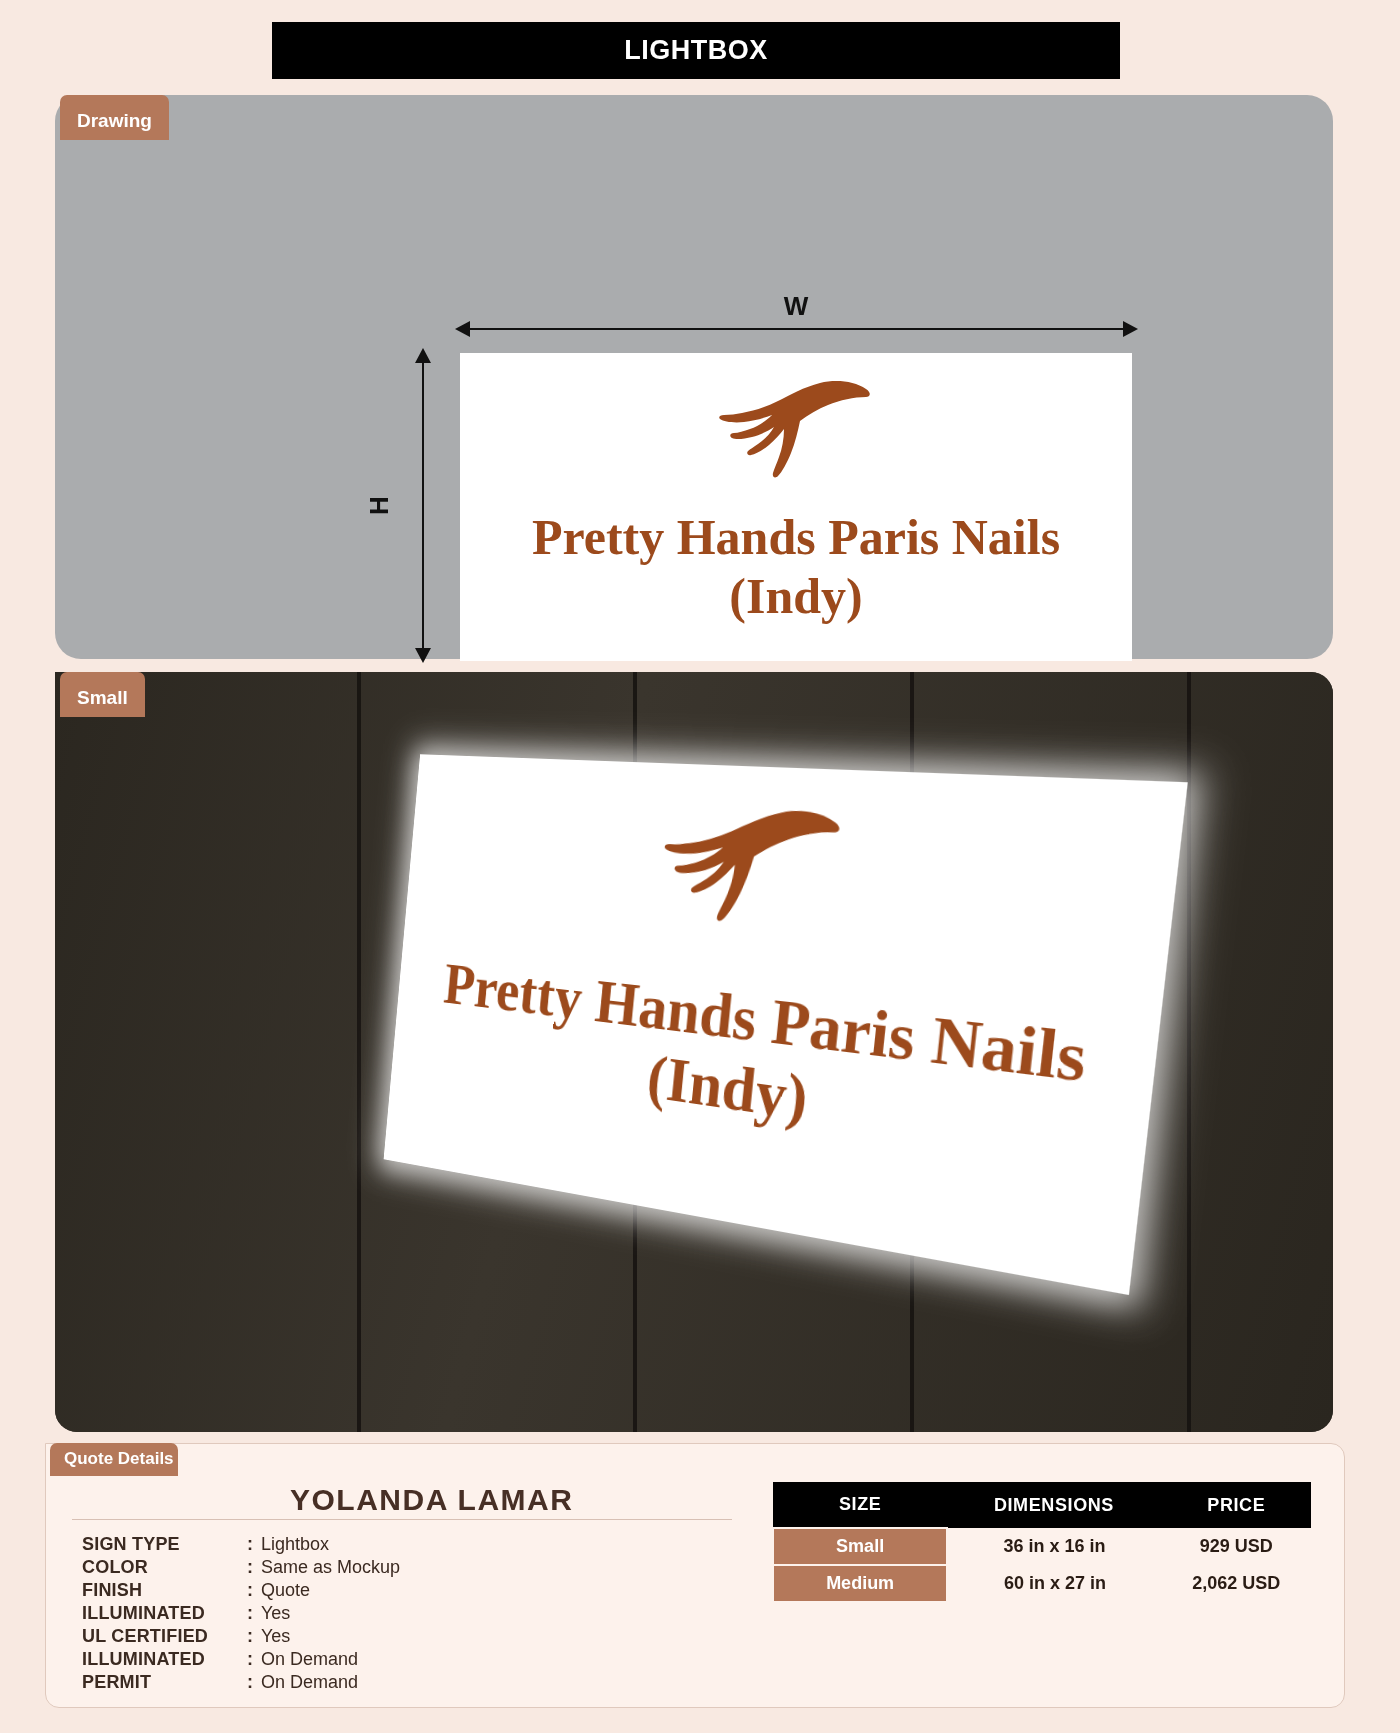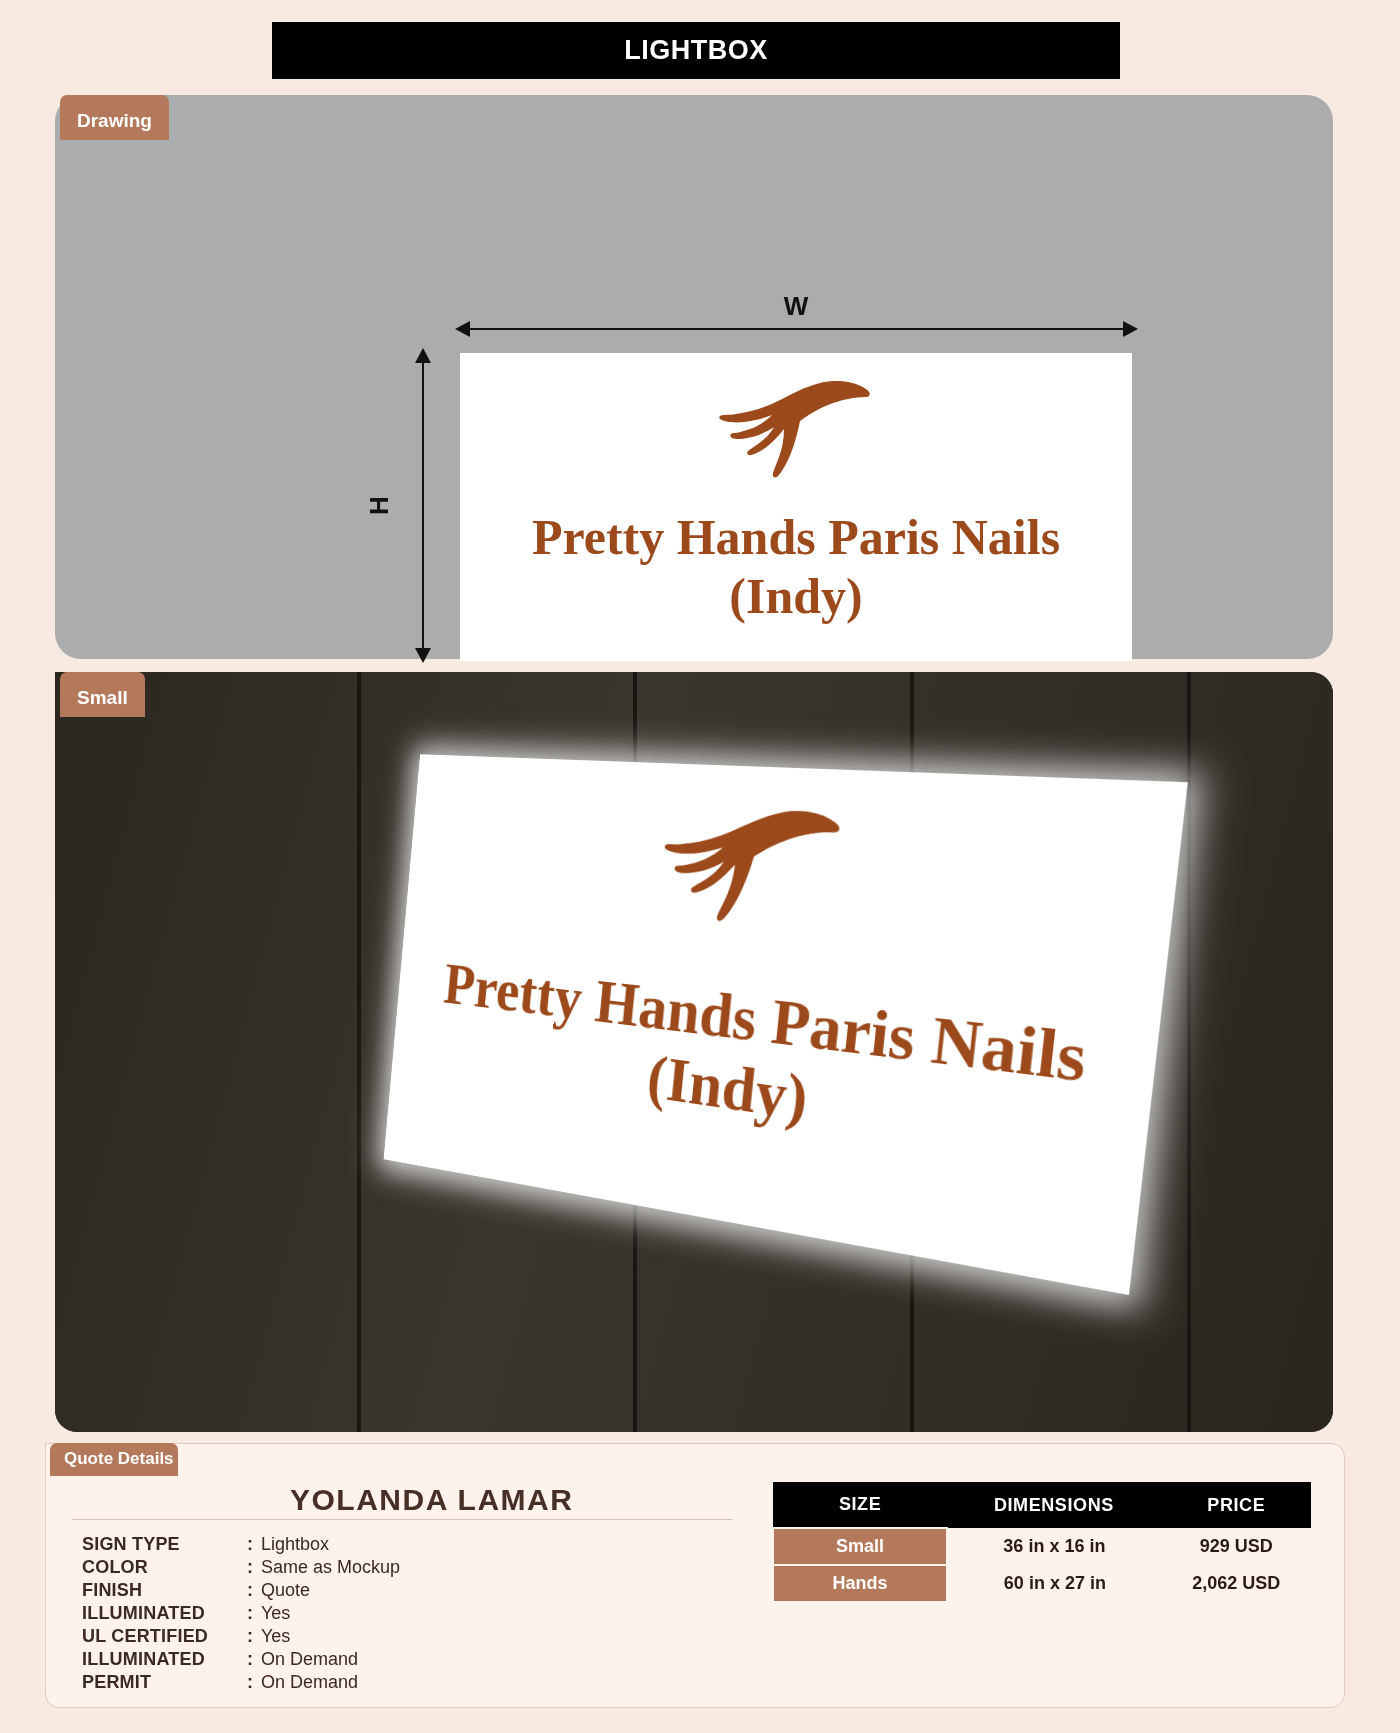--- a/index.html
+++ b/index.html
@@ -408,18 +408,18 @@
       <th>PRICE</th>
     </tr>
   </thead>
   <tbody>
     <tr>
       <td class="size-cell">Small</td>
       <td class="dim-cell">36 in x 16 in</td>
       <td class="price-cell">929 USD</td>
     </tr>
     <tr>
-      <td class="size-cell">Hands</td>
+      <td class="size-cell">Medium</td>
       <td class="dim-cell">60 in x 27 in</td>
       <td class="price-cell">2,062 USD</td>
     </tr>
   </tbody>
 </table>
 
 </body></html>

